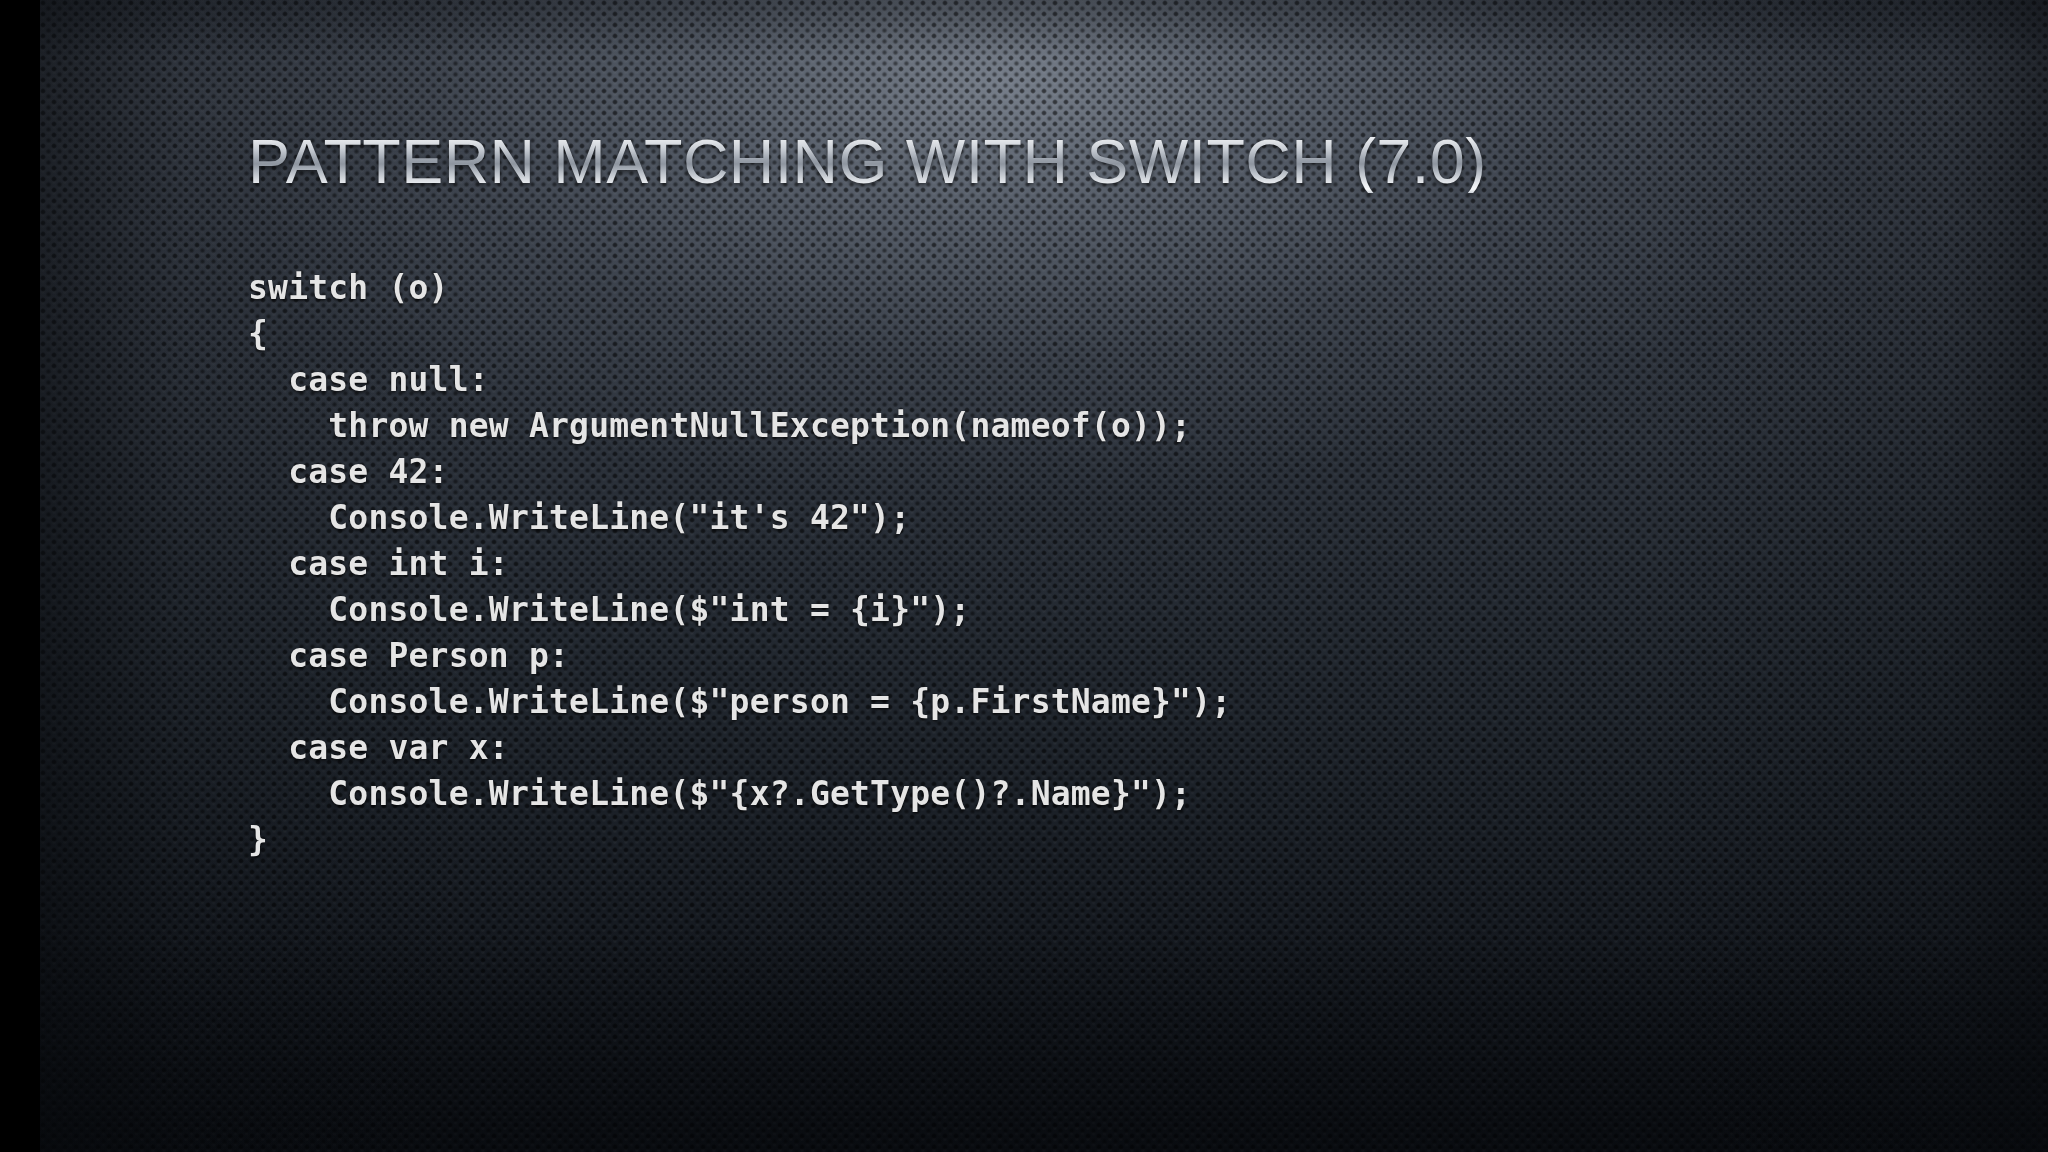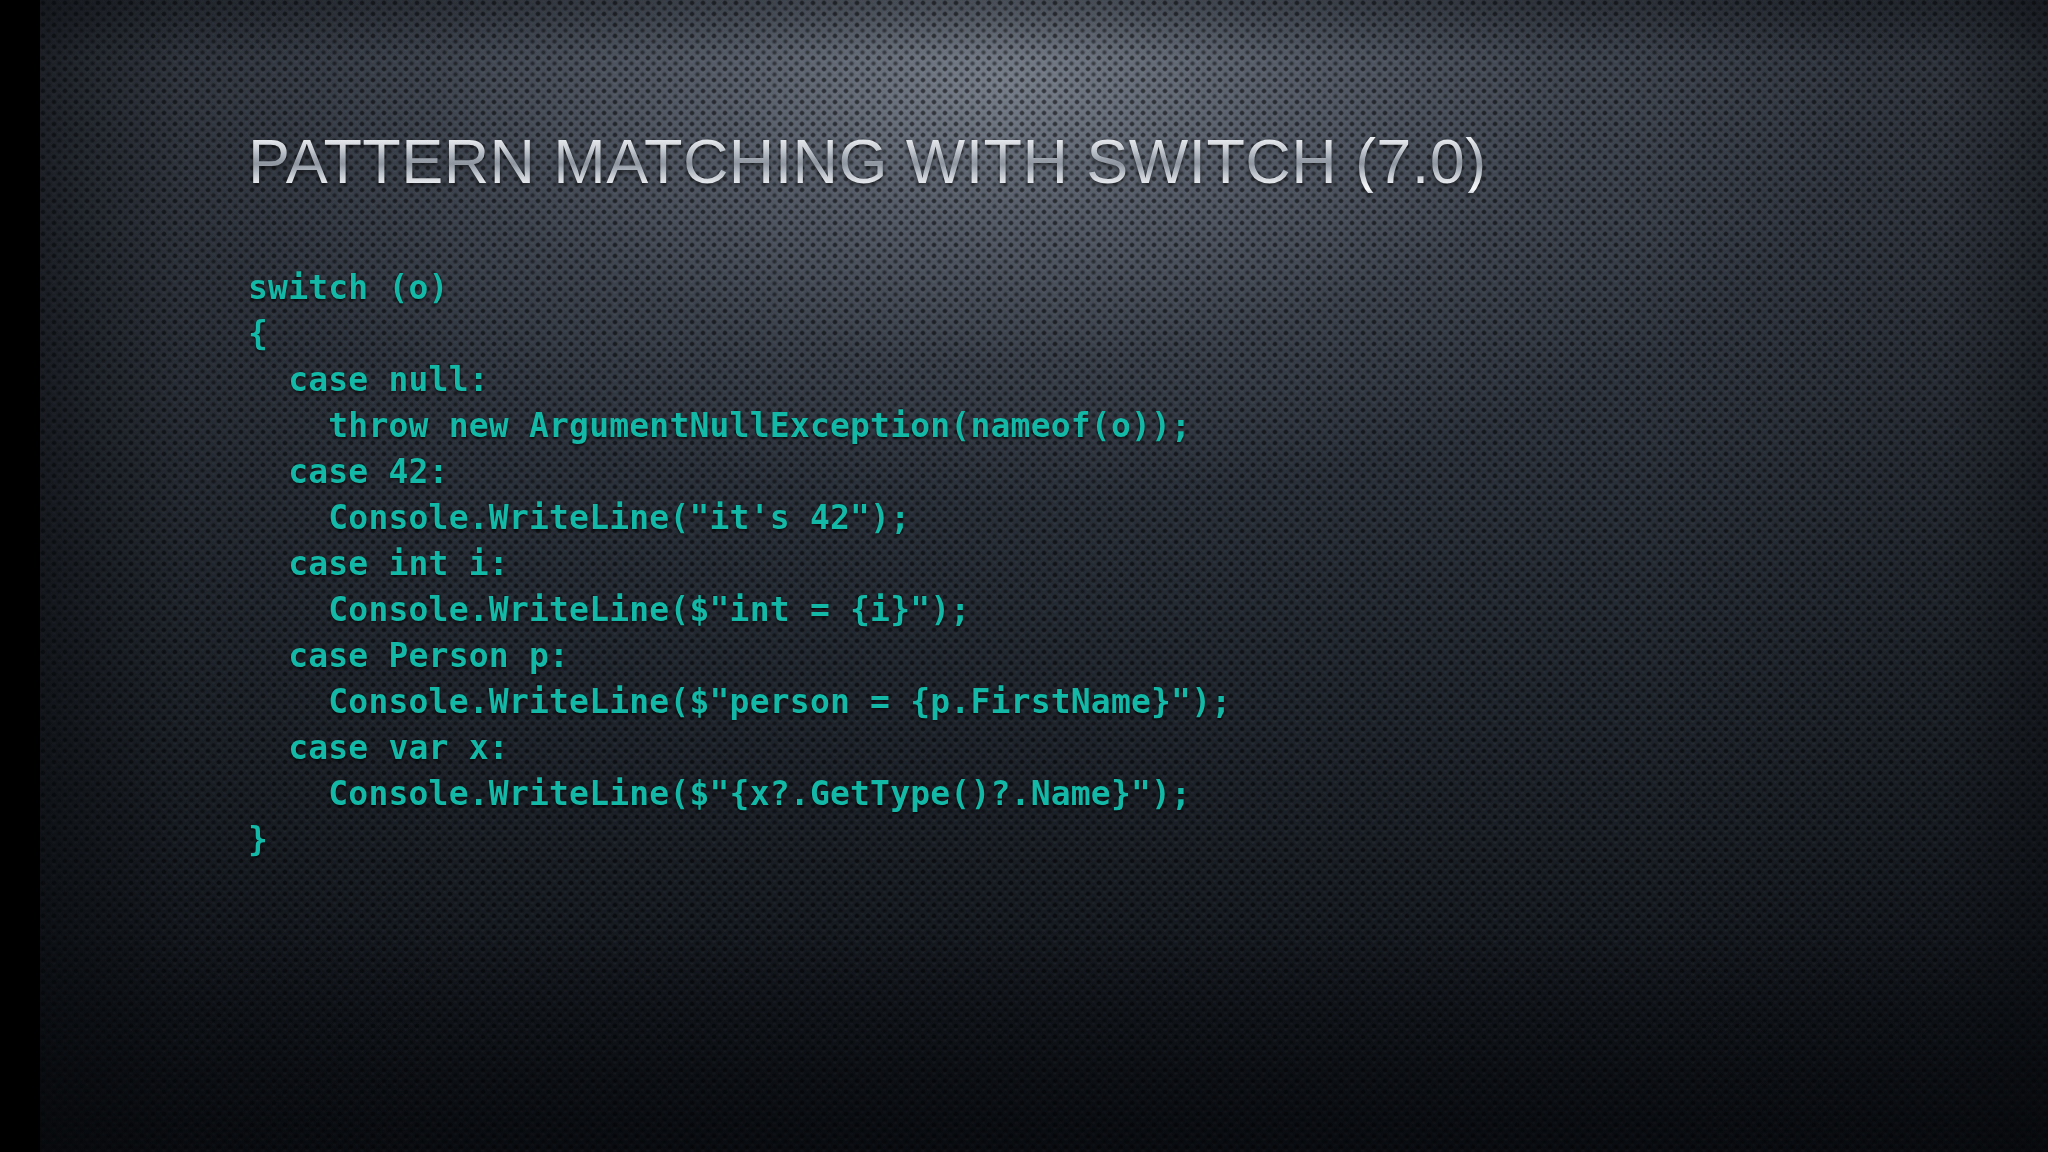--- a/index.html
+++ b/index.html
@@ -119,21 +119,21 @@
 
   
   .code {
     position: absolute;
     left: 208px;
     top: 232px;
     font-family: "DejaVu Sans Mono", "Liberation Mono", monospace;
     font-weight: bold;
     font-size: 33px;
     line-height: 46px;
-    color: #14b8a6;
+    color: #e5e5e5;
     white-space: pre;
     text-shadow: 0 2px 3px rgba(0,0,0,0.6), 0 0 1px rgba(0,0,0,0.4);
     letter-spacing: 0.2px;
   }
 
   .code-line {
     display: block;
     white-space: pre;
     min-height: 46px;
   }

